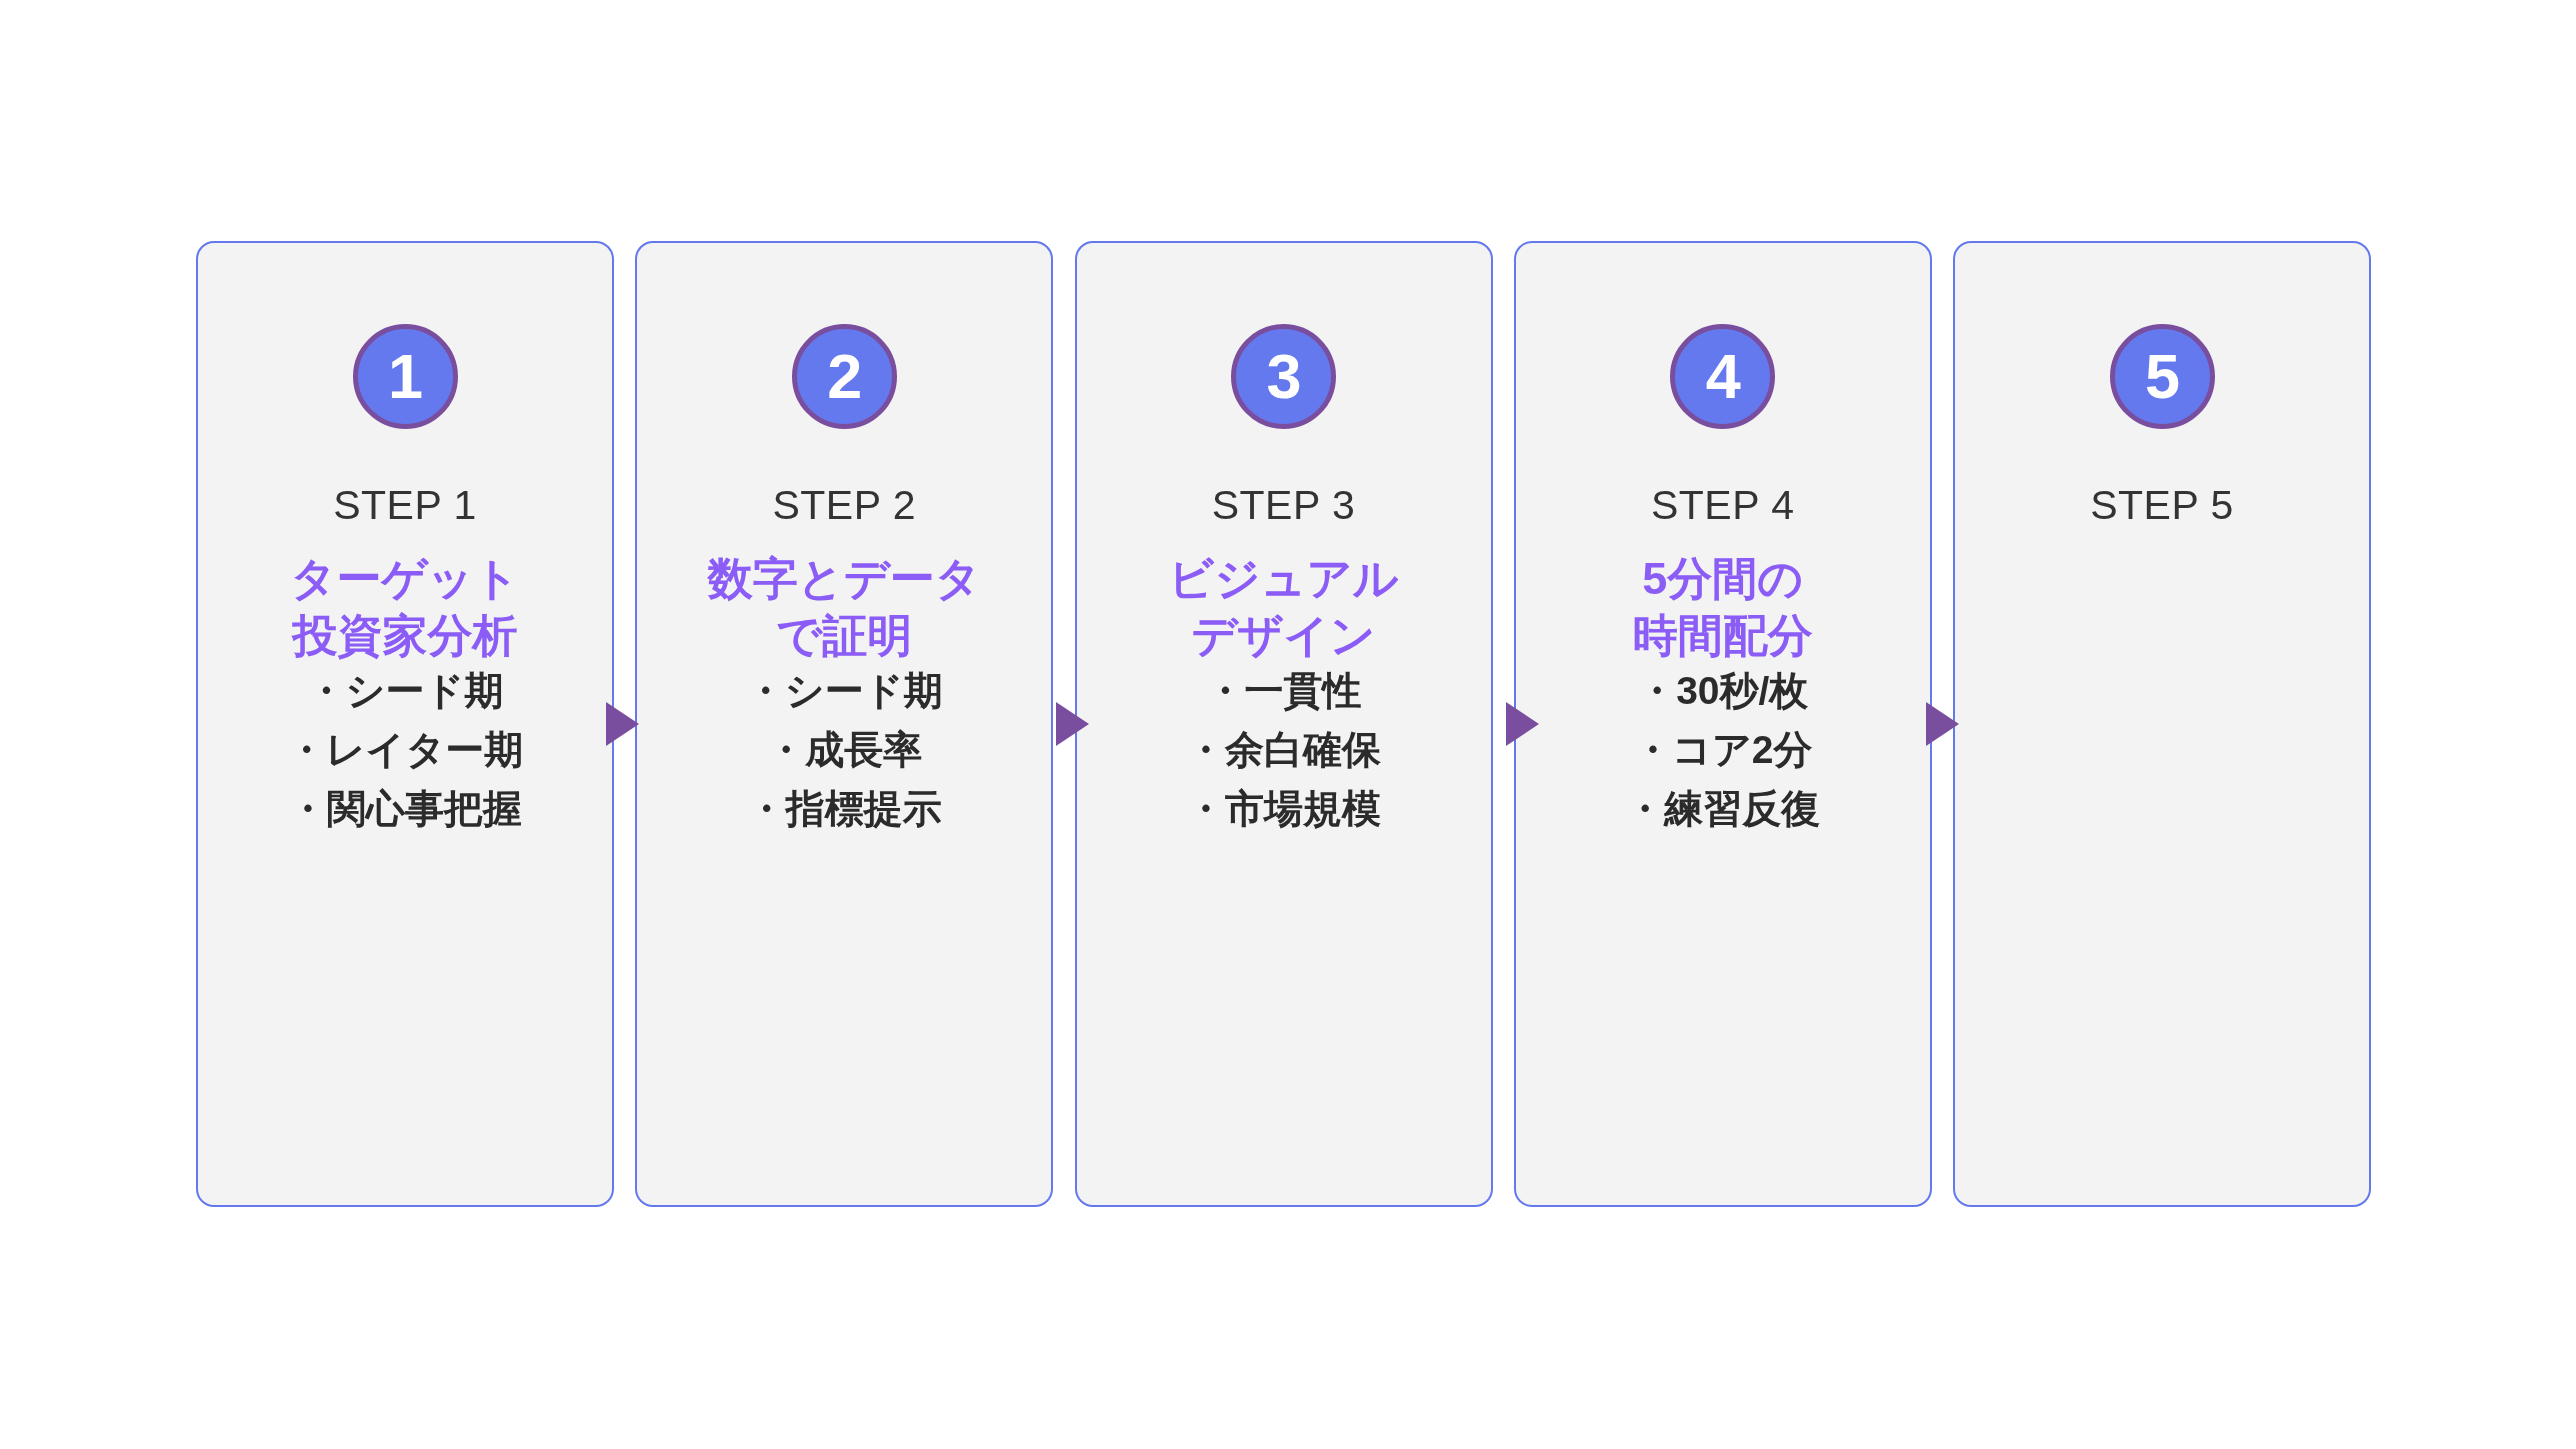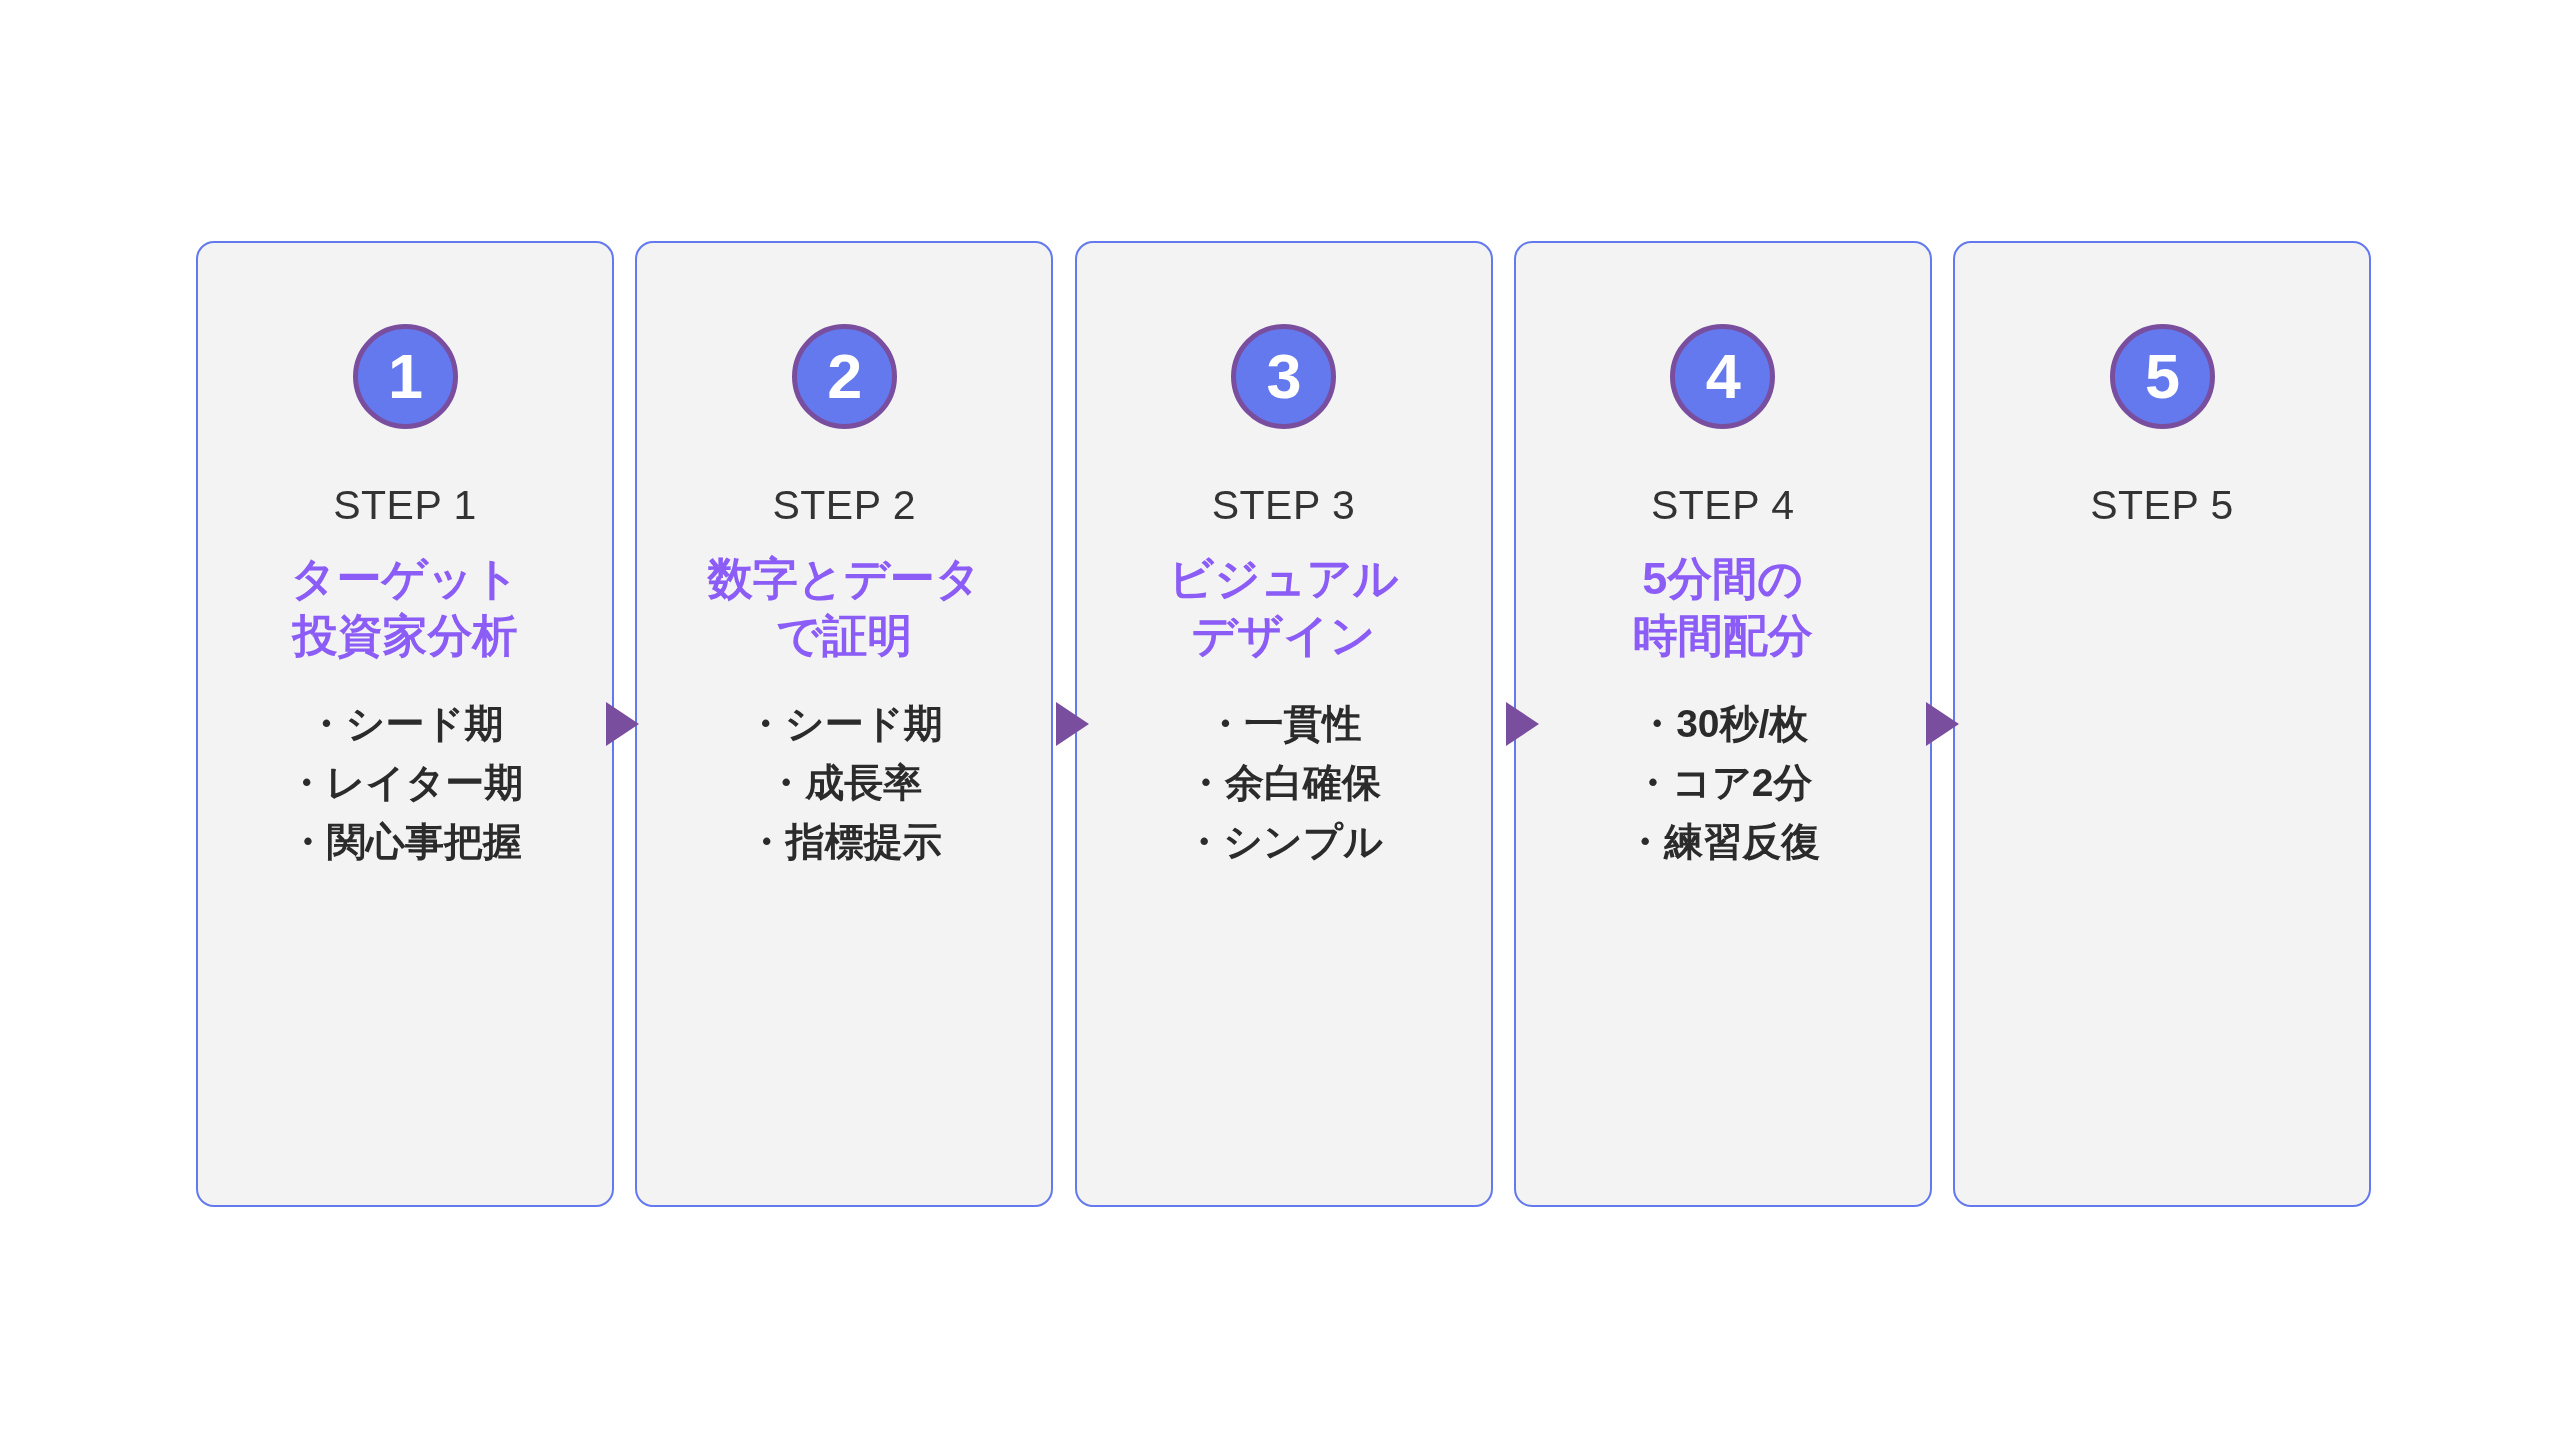--- a/index.html
+++ b/index.html
@@ -78,21 +78,20 @@
     font-size: 45px;
     font-weight: 700;
     color: #8b5cf6;
     line-height: 1.28;
     text-align: center;
     white-space: nowrap;
   }
   .title .t-line { display: block; }
 
   .bullets {
-    margin-top: 33px;
     display: flex;
     flex-direction: column;
     align-items: center;
     gap: 7.5px;
     width: 100%;
   }
 
   .bullet {
     font-size: 39px;
     font-weight: 700;
@@ -156,21 +155,21 @@
     <div class="step-card">
       <div class="badge">3</div>
       <div class="step-label">STEP 3</div>
       <div class="title">
         <span class="t-line">ビジュアル</span>
         <span class="t-line">デザイン</span>
       </div>
       <div class="bullets">
         <div class="bullet">・一貫性</div>
         <div class="bullet">・余白確保</div>
-        <div class="bullet">・シンプル</div>
+        <div class="bullet">・市場規模</div>
       </div>
     </div>
 
     <div class="step-card">
       <div class="badge">4</div>
       <div class="step-label">STEP 4</div>
       <div class="title">
         <span class="t-line">5分間の</span>
         <span class="t-line">時間配分</span>
       </div>

